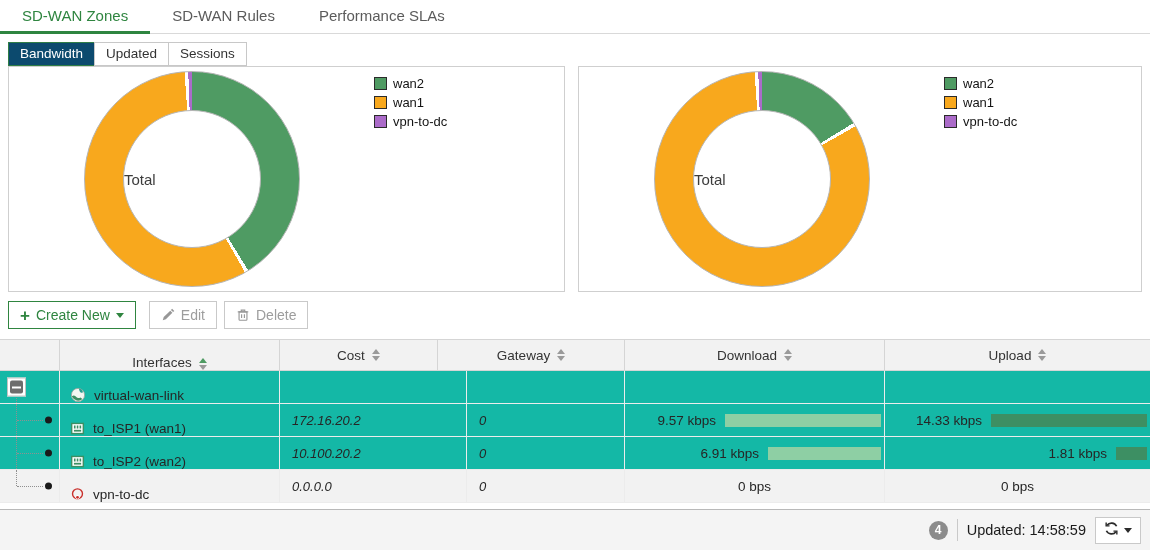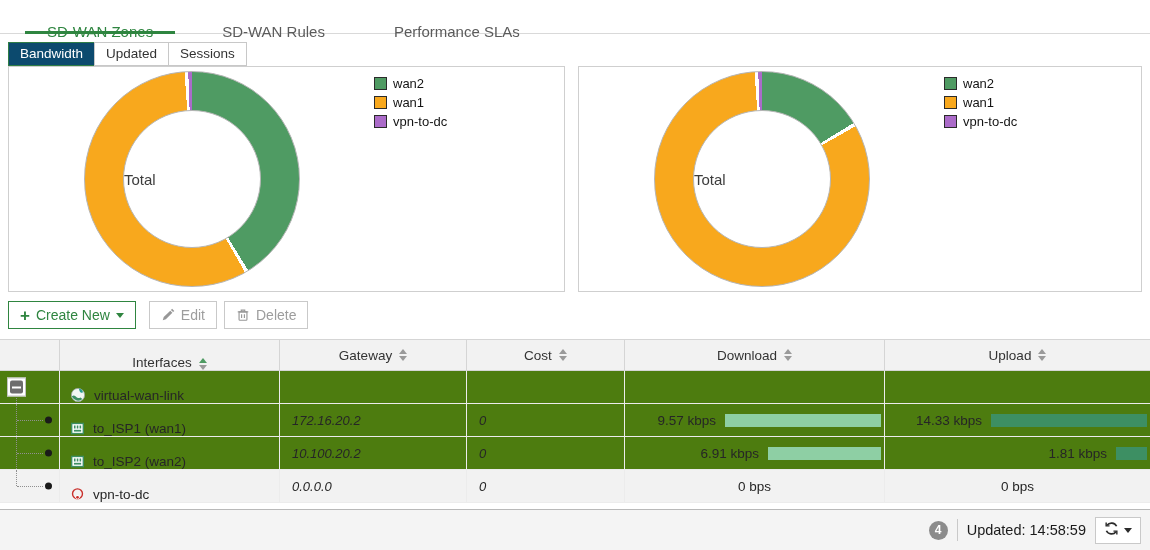--- a/index.html
+++ b/index.html
@@ -3,21 +3,21 @@
 <meta charset="utf-8">
 <style>
   * { margin:0; padding:0; box-sizing:border-box; }
   html,body { width:1150px; height:550px; background:#fff;
     font-family:"Liberation Sans", sans-serif; color:#262626; overflow:hidden; }
   .stage { position:relative; width:1150px; height:550px; background:#fff; }
 
   
   .tabbar { position:absolute; left:0; top:0; right:0; height:34px;
     border-bottom:1px solid #d9d9d9; background:#fff; display:flex; }
-  .tab { padding:16px 22px; line-height:32px; font-size:15px; color:#5b5b5b; cursor:pointer; position:relative;margin-left:25px; }
+  .tab { padding:0 22px; line-height:32px; font-size:15px; color:#5b5b5b; cursor:pointer; position:relative; }
   .tab.active { color:#2f8540; }
   .tab.active::after { content:""; position:absolute; left:0; right:0; bottom:-1px; height:3px; background:#2f8540; }
 
   
   .subtabs { position:absolute; left:8px; top:42px; display:flex; }
   .subtab { height:24px; line-height:22px; padding:0 11px; font-size:13.5px;
     border:1px solid #c8c8c8; background:#fff; color:#333; margin-left:-1px; cursor:pointer; }
   .subtab:first-child { margin-left:0; }
   .subtab.active { background:#0c4a6e; border-color:#2f7d46; color:#fff; }
 
@@ -42,21 +42,21 @@
   .plus { font-size:17px; font-weight:bold; line-height:1; color:#2f8540; }
   .caret { width:0; height:0; border-left:4px solid transparent; border-right:4px solid transparent;
     border-top:5px solid currentColor; display:inline-block; }
   .btn svg { display:block; }
 
   
   .table { position:absolute; left:0; top:339px; right:0; }
   .thead { display:flex; height:32px; background:#f2f2f2;
     border-top:1px solid #d5d5d5; border-bottom:1px solid #d5d5d5; }
   .thead .tcell { justify-content:center; font-size:13.5px; color:#333; border-right:1px solid #d5d5d5; }
-  .trow { display:flex; height:33px; background:#4d7c0f; border-bottom:1px solid #ececec; }
+  .trow { display:flex; height:33px; background:#14b8a6; border-bottom:1px solid #ececec; }
   .trow.selected { background:#f2f2f2; }
   .tcell { display:flex; align-items:center; border-right:1px solid #ececec; overflow:hidden; }
   .c0{ width:60px; flex:none; } .c1{ width:220px; flex:none;align-items:flex-end; } .c2{ width:187px; flex:none; }
   .c3{ width:158px; flex:none; } .c4{ width:260px; flex:none; } .c5{ flex:1; border-right:none !important; }
   .cell-pad { padding-left:12px; font-size:13px;font-style:italic; }
   .iface { gap:8px; padding-left:10px; font-size:13.5px; }
   .iface svg { flex:none; display:block; }
   .sort { display:inline-flex; flex-direction:column; margin-left:7px; }
   .tri { width:0; height:0; border-left:4px solid transparent; border-right:4px solid transparent; display:block; }
   .tri.up { border-bottom:5px solid #9a9a9a; margin-bottom:2px; }
@@ -185,29 +185,29 @@
   <div class="table">
     <div class="thead">
       <div class="tcell c0"></div>
       <div class="tcell c1">
         <span>Interfaces</span>
         <span class="sort">
             <i class="tri up active"></i>
             <i class="tri down"></i>
           </span>
       </div>
+      <div class="tcell c3">
+        <span>Cost</span>
+        <span class="sort">
+            <i class="tri up"></i>
+            <i class="tri down"></i>
+          </span>
+      </div>
       <div class="tcell c2">
         <span>Gateway</span>
-        <span class="sort">
-            <i class="tri up"></i>
-            <i class="tri down"></i>
-          </span>
-      </div>
-      <div class="tcell c3">
-        <span>Cost</span>
         <span class="sort">
             <i class="tri up"></i>
             <i class="tri down"></i>
           </span>
       </div>
       <div class="tcell c4">
         <span>Download</span>
         <span class="sort">
             <i class="tri up"></i>
             <i class="tri down"></i>

